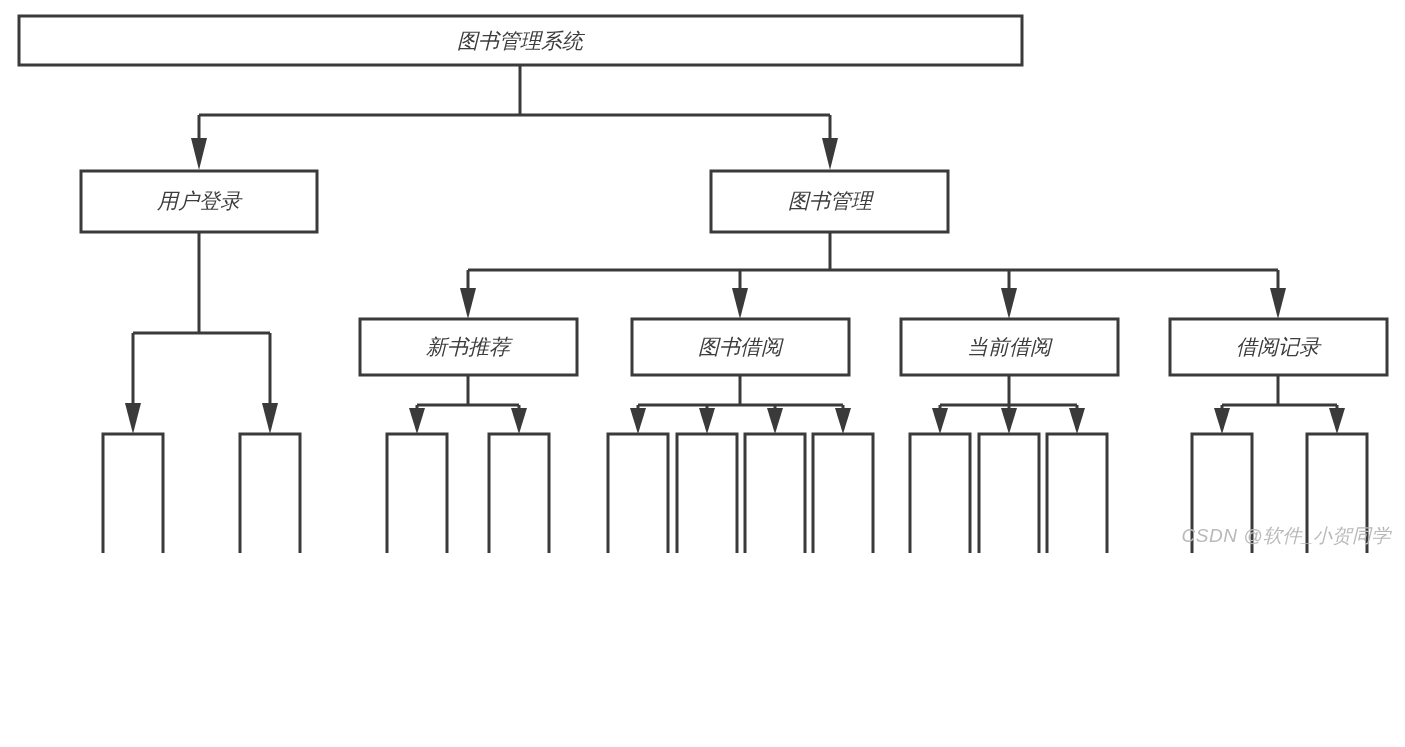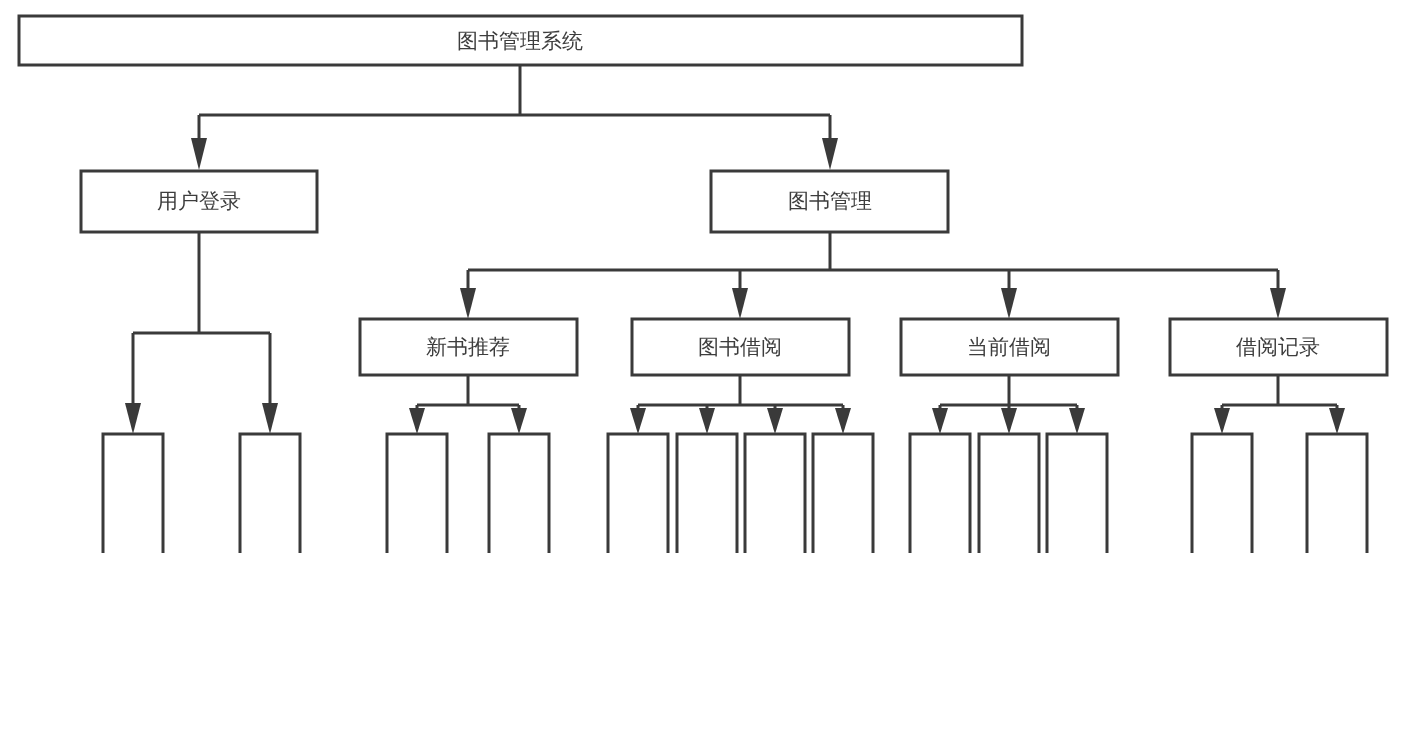--- a/index.html
+++ b/index.html
@@ -10,20 +10,21 @@
   }
   body {
     font-family: "Liberation Sans", "DejaVu Sans", sans-serif;
   }
   #diagram-root {
     position: relative;
     width: 1405px;
     height: 553px;
     background: #ffffff;
     overflow: hidden;
+    font-style: italic;
   }
   svg.diagram-canvas {
     position: absolute;
     left: 0;
     top: 0;
     width: 1405px;
     height: 747px;
   }
   .node-box {
     fill: #ffffff;
@@ -216,14 +217,15 @@
   <div class="node-label-v" style="left:745px; top:434px; width:60px; height:300px; align-items:flex-start; padding-top:10px; box-sizing:border-box;">编辑图书（管理员）</div>
   <div class="node-label-v" style="left:813px; top:434px; width:60px; height:300px;">借阅图书</div>
 
   <div class="node-label-v" style="left:910px; top:434px; width:60px; height:300px;">查询图书</div>
   <div class="node-label-v" style="left:979px; top:434px; width:60px; height:300px;">归还图书</div>
   <div class="node-label-v" style="left:1047px; top:434px; width:60px; height:300px; align-items:flex-start; padding-top:10px; box-sizing:border-box;">确认归还（管理员）</div>
 
   <div class="node-label-v" style="left:1192px; top:434px; width:60px; height:300px;">新增借阅记录</div>
   <div class="node-label-v" style="left:1307px; top:434px; width:60px; height:300px;">查询借阅记录</div>
 
+  <div class="watermark">CSDN @软件_小贺同学</div>
 
 </div>
 
 </body></html>

